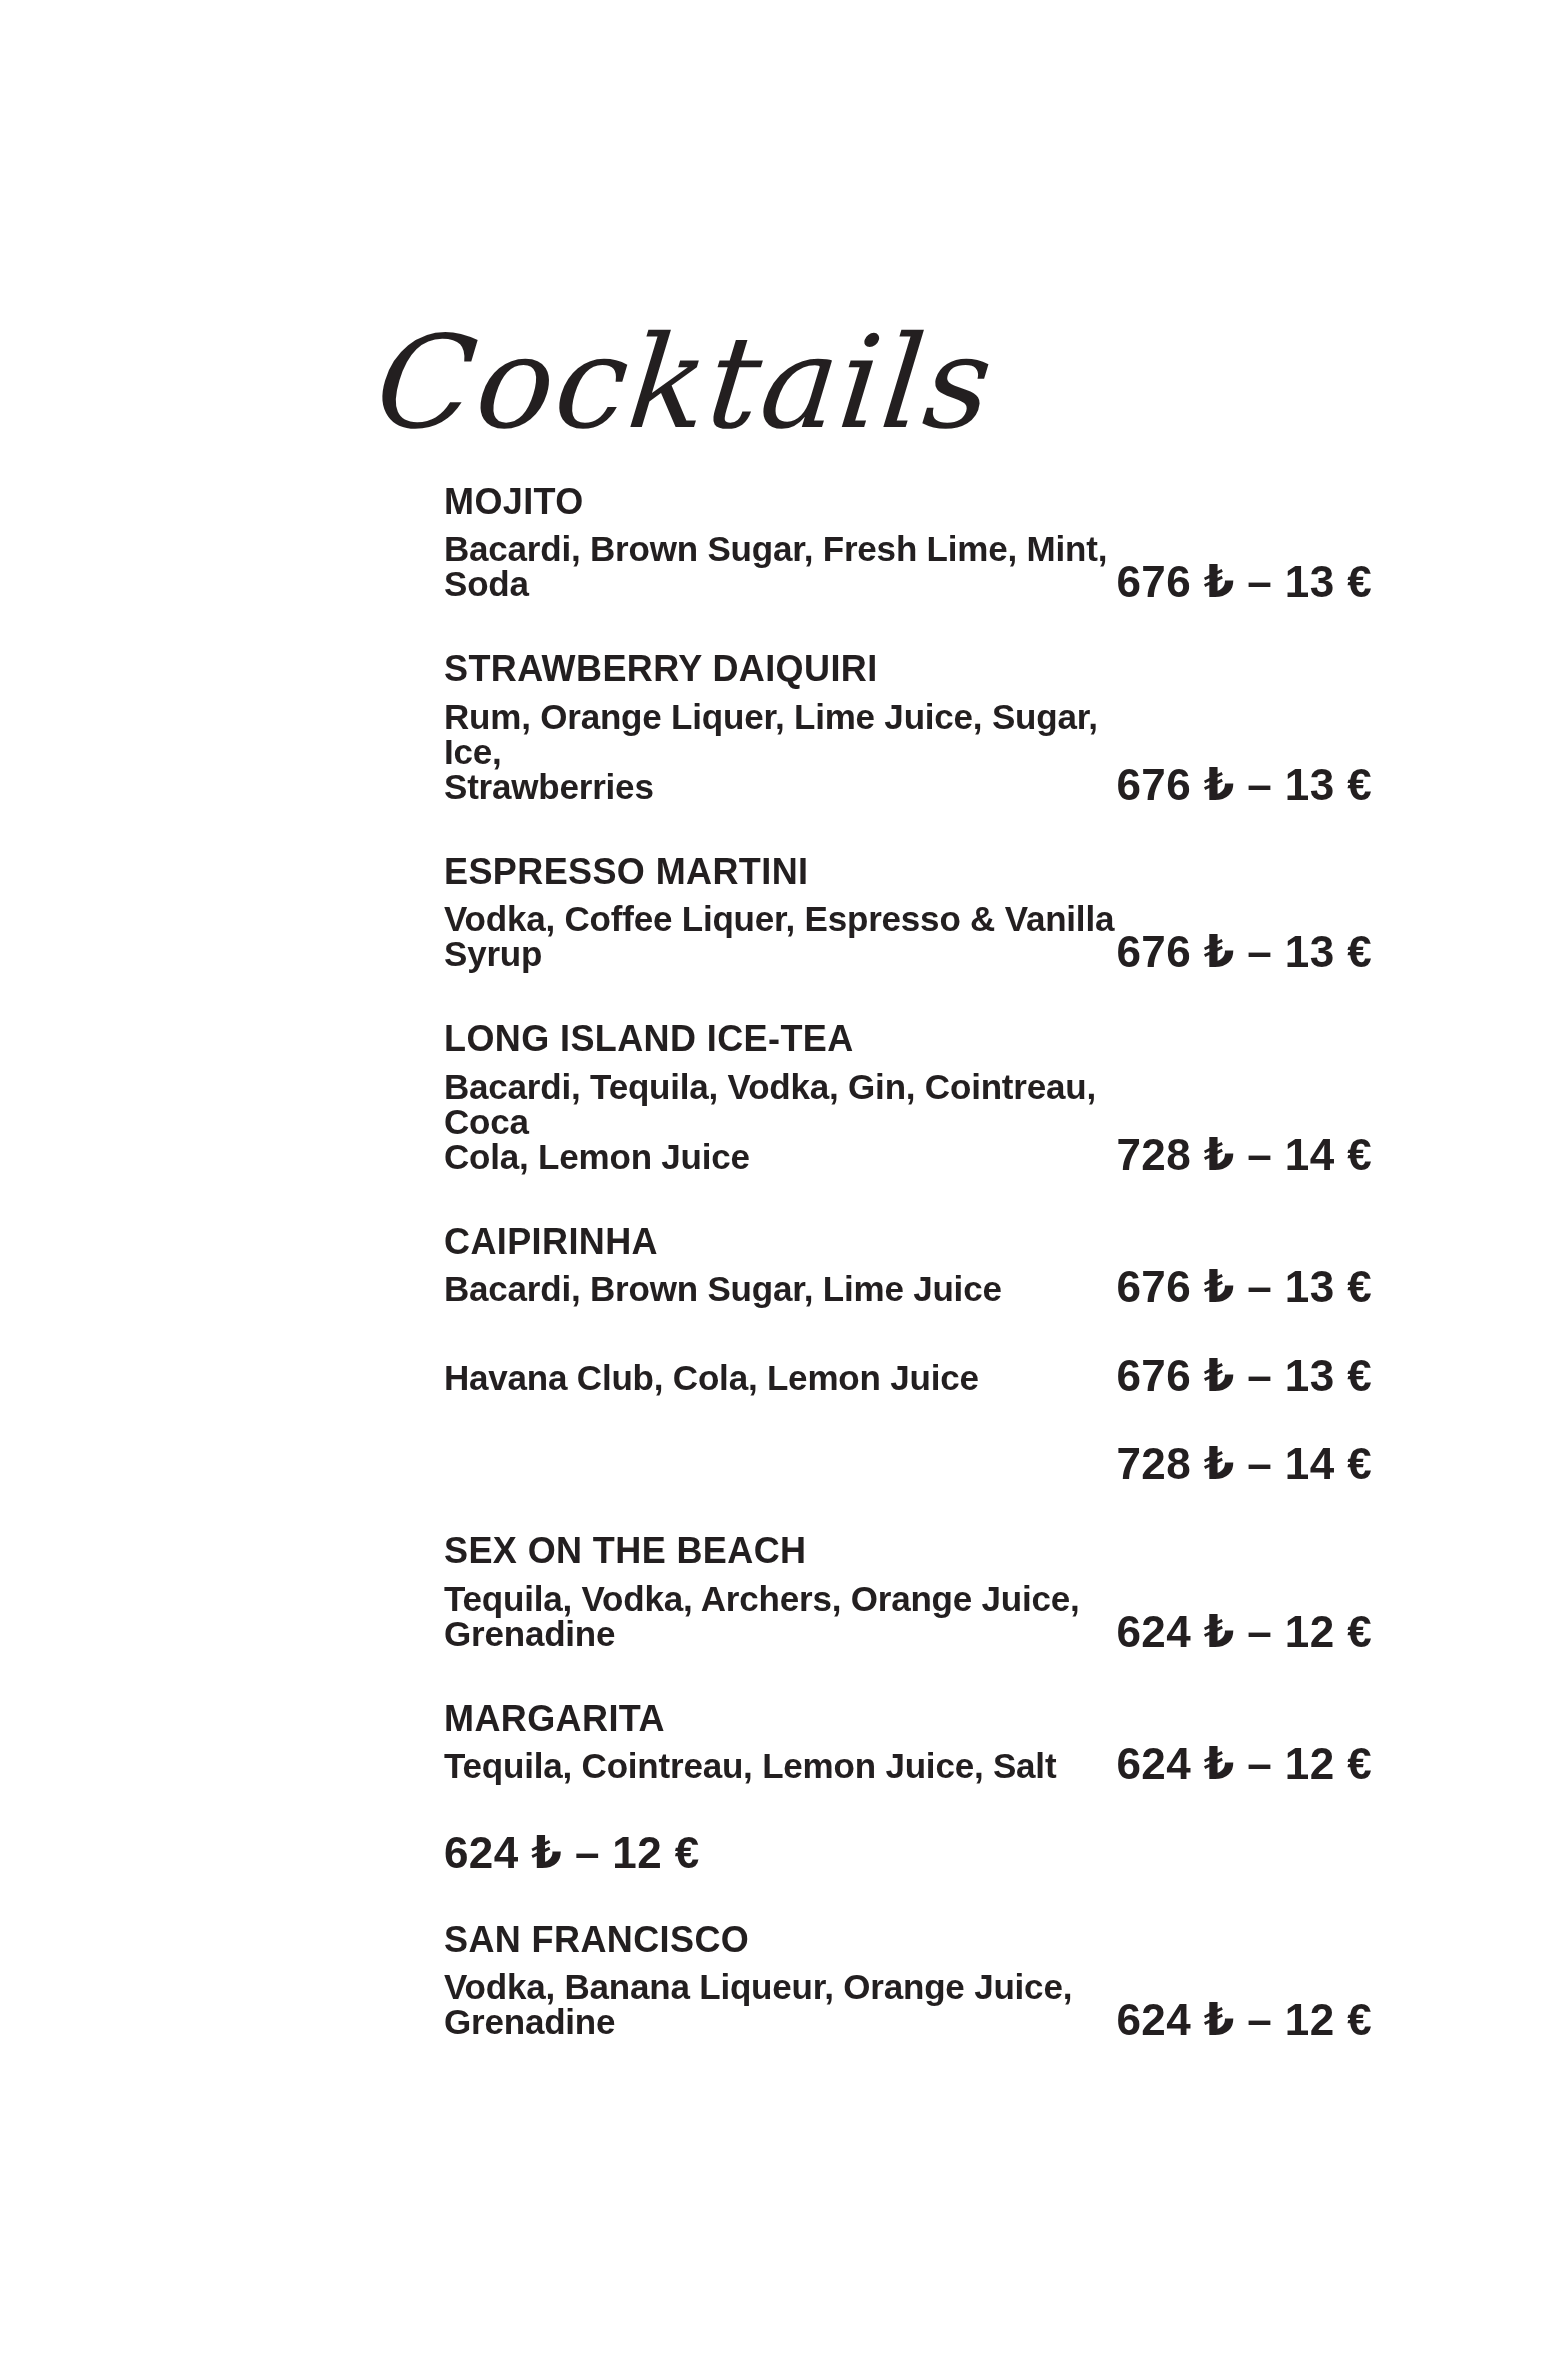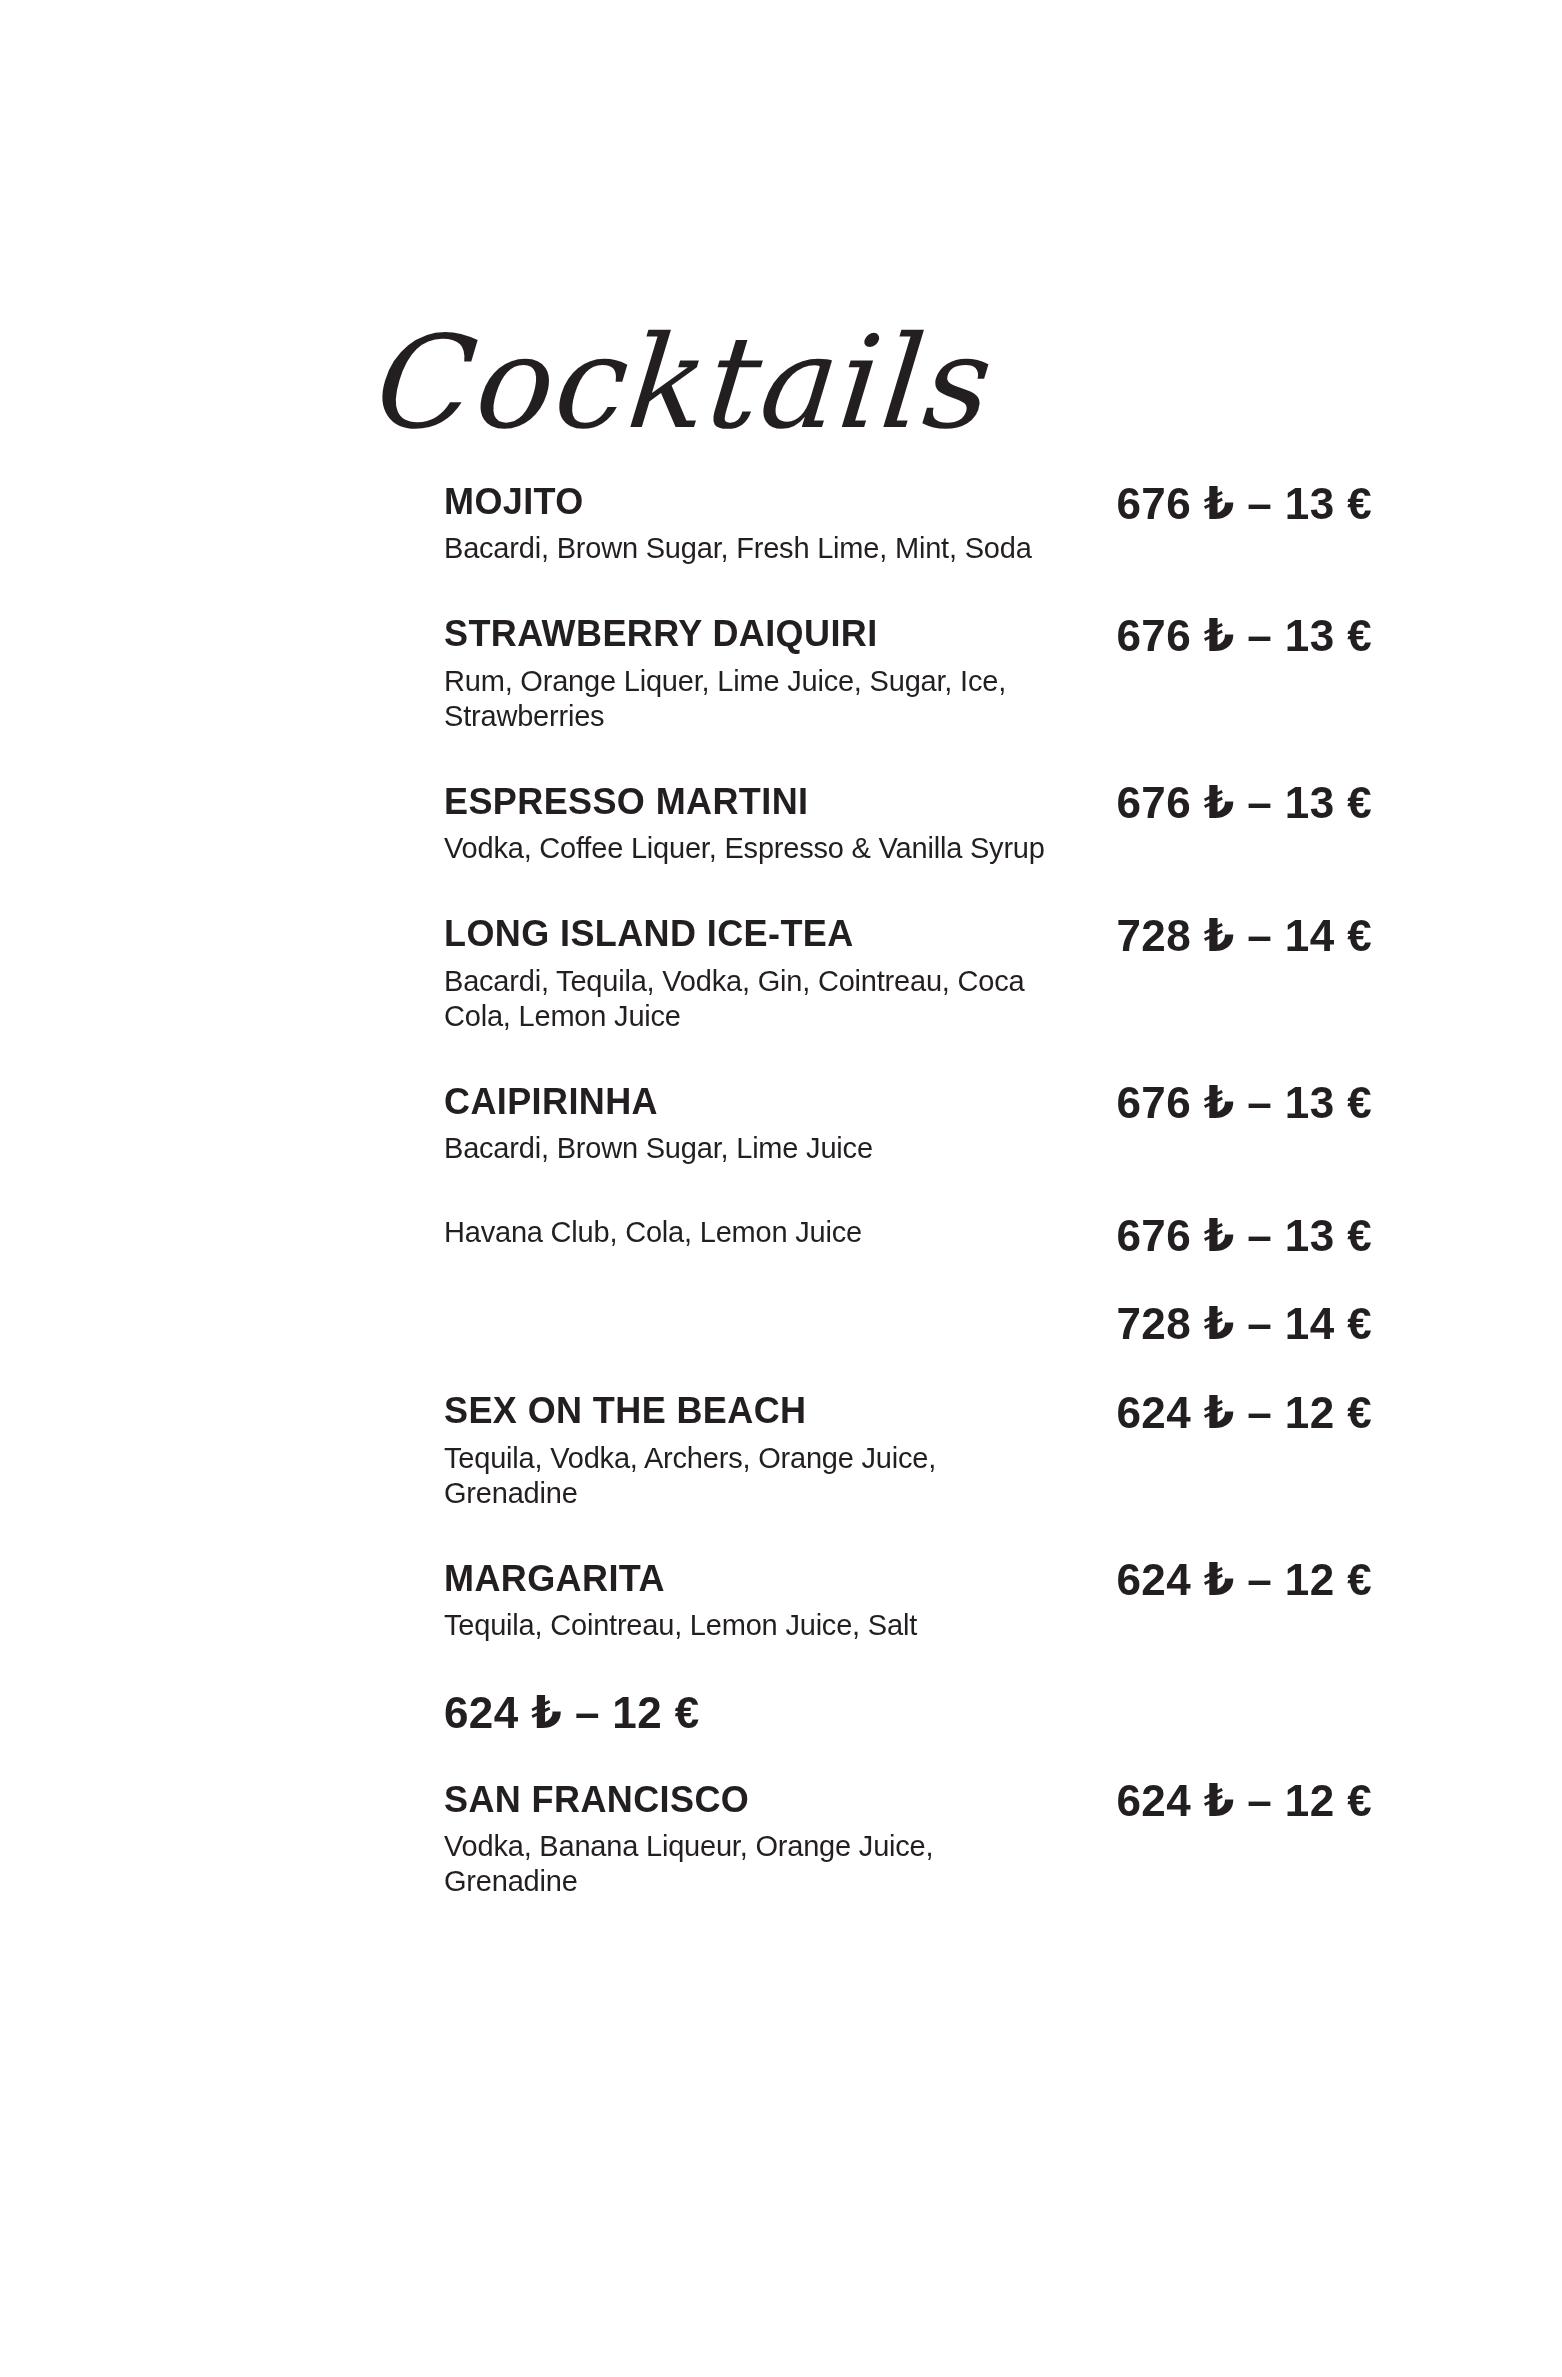--- a/index.html
+++ b/index.html
@@ -29,38 +29,38 @@
     transform: skewX(-6deg);
     transform-origin: left bottom;
     white-space: nowrap;
   }
   .items {
     display: block;
   }
   .item {
     display: flex;
     justify-content: space-between;
-    align-items: flex-start;
+    align-items: flex-end;
     margin-bottom: 49px;
   }
   .item-left {
     max-width: 776px;
   }
   .item-name {
     font-size: 36px;
     font-weight: 700;
     letter-spacing: 0.4px;
     line-height: 38px;
     margin: 0 0 10.4px 0;
     text-transform: uppercase;
   }
   .item-desc {
     margin: 0;
-    font-size: 29px;
-    font-weight: 400;
+    font-size: 35px;
+    font-weight: 700;
     line-height: 35px;
     letter-spacing: -0.2px;
   }
   .desc-line {
     display: block;
   }
   .item-price {
     font-size: 44px;
     font-weight: 700;
     line-height: 38px;

